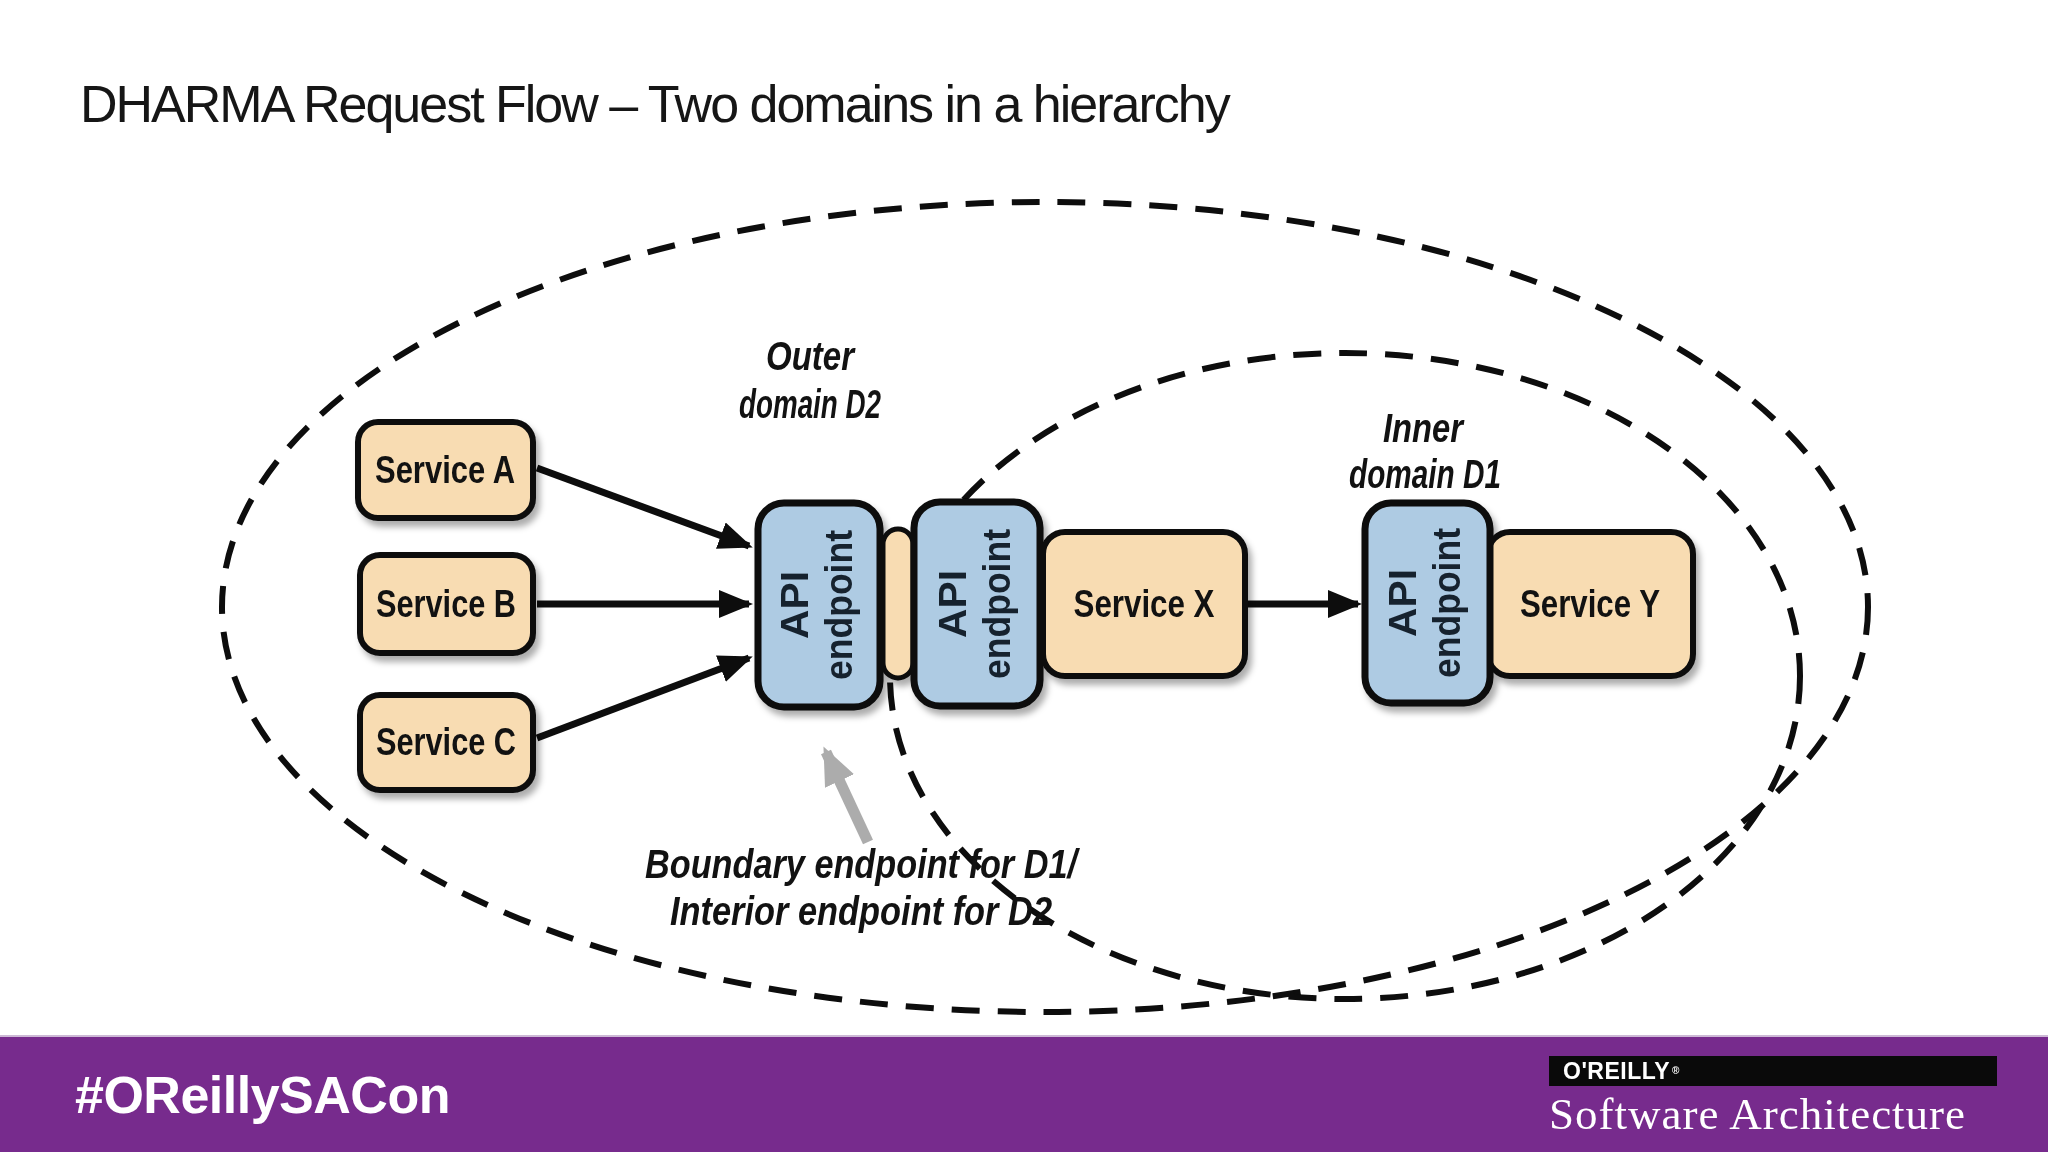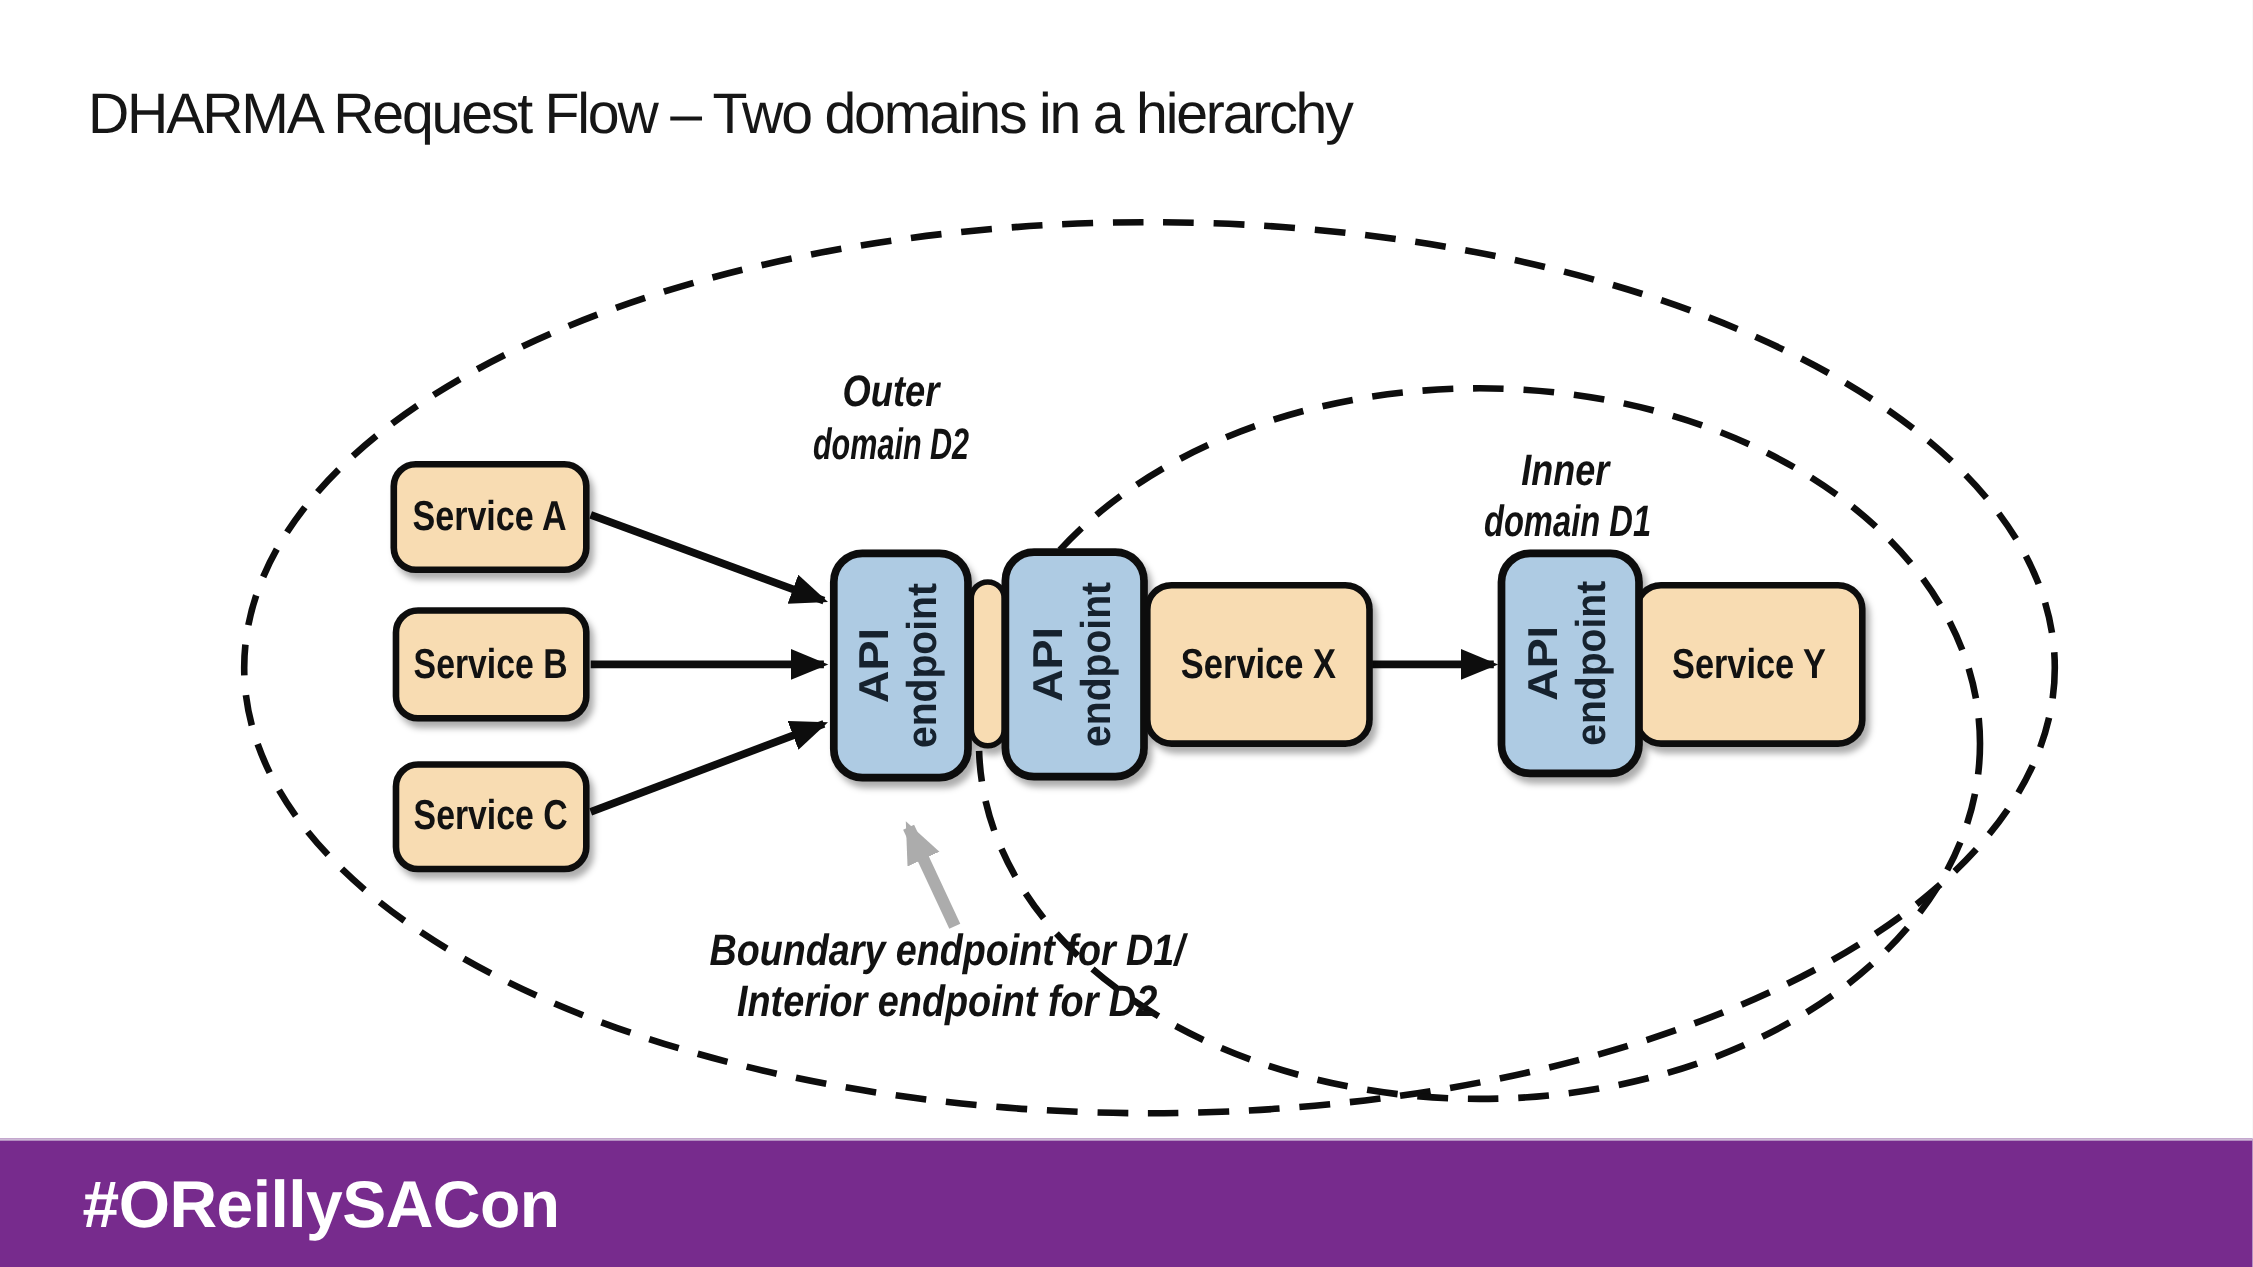--- a/index.html
+++ b/index.html
@@ -44,21 +44,21 @@
     top: 1035px; height: 117px;
     background: #772b8d;
     border-top: 2px solid #cdb9d6;
     box-sizing: border-box;
   }
   .hashtag {
     position: absolute;
     left: 75px; top: 50%;
     transform: translateY(-50%);
     color: #ffffff;
-    font-size: 60px;
+    font-size: 52px;
     font-weight: bold;
     letter-spacing: -0.5px;
     white-space: nowrap;
   }
   .brand {
     position: absolute;
     right: 51px; top: 19px;
     width: 448px;
   }
   .brand-bar {
@@ -165,15 +165,22 @@
     </g>
 
     <g>
       <text class="annot-label" x="861" y="864" text-anchor="middle" dominant-baseline="central" textLength="432" lengthAdjust="spacingAndGlyphs">Boundary endpoint for D1/</text>
       <text class="annot-label" x="861" y="911" text-anchor="middle" dominant-baseline="central" textLength="382" lengthAdjust="spacingAndGlyphs">Interior endpoint for D2</text>
     </g>
   </svg>
 
   <div class="footer">
     <div class="hashtag">#OReillySACon</div>
+    <div class="brand">
+      <div class="brand-bar">
+        <span>O'REILLY</span>
+          <sup>®</sup>
+      </div>
+      <div class="brand-product">Software Architecture</div>
+    </div>
   </div>
 
 </div>
 
 </body></html>

